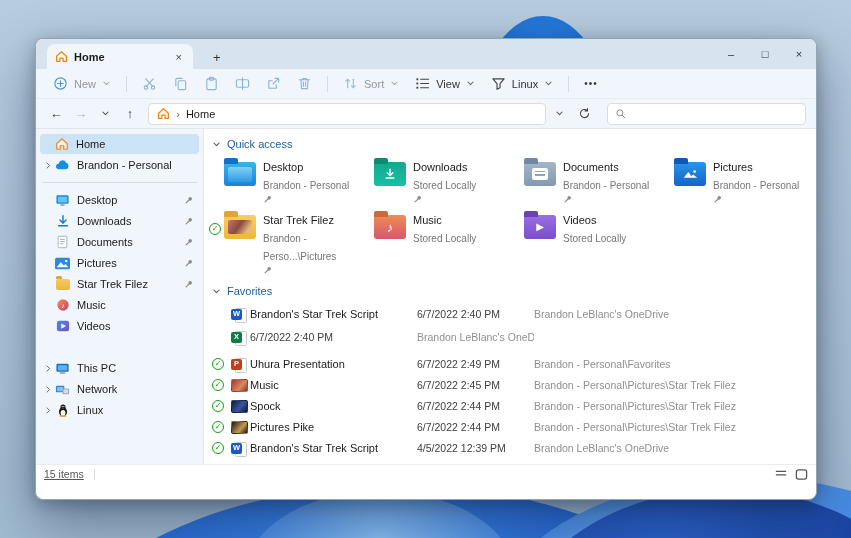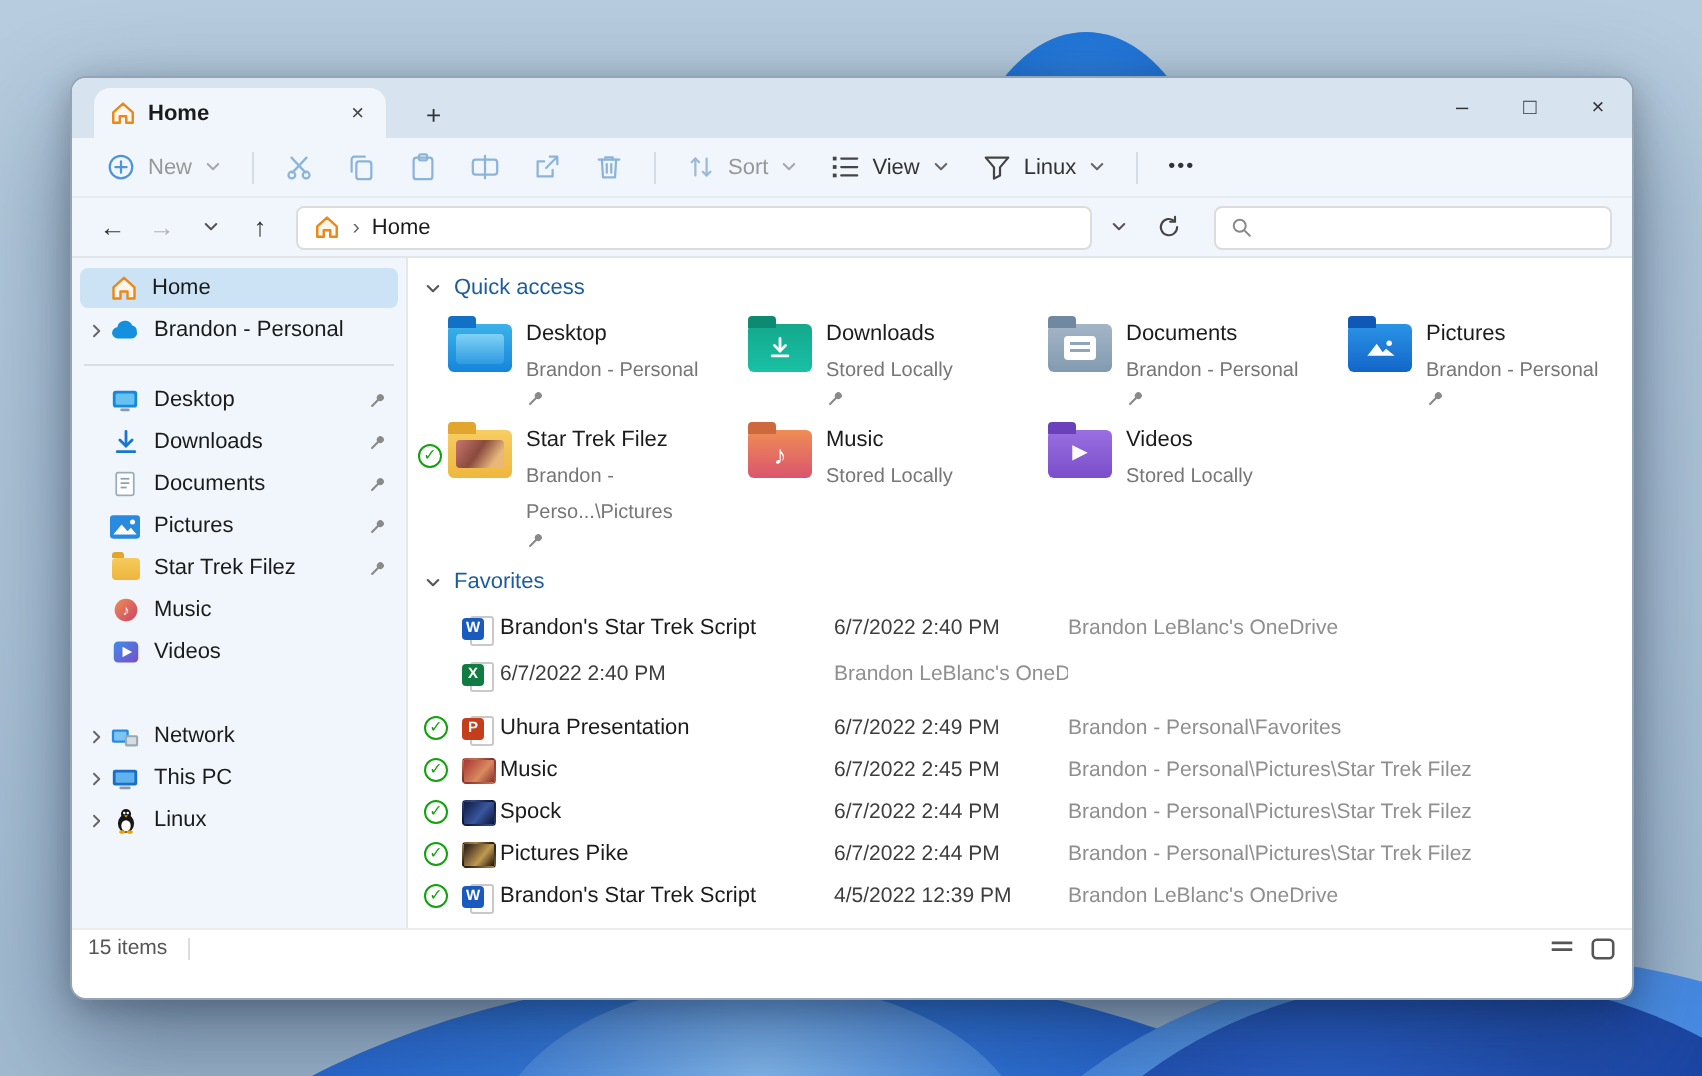--- a/index.html
+++ b/index.html
@@ -81,21 +81,21 @@
   .frow .fbadge { display:flex; justify-content:flex-start; }
   .fname { font-size:11px; color:#1b1b1b; white-space:nowrap; overflow:hidden; }
   .fdate { font-size:10.5px; color:#3d3d3d; white-space:nowrap; }
   .floc  { font-size:10.5px; color:#8f8f8f; white-space:nowrap; overflow:hidden; }
   .fav-rows { margin-bottom:6px; }
   .fav-rows .frow { height:22px; }
 
   
   .statusbar { height:19px; background:#fff; border-top:1px solid #ececec; display:flex; align-items:center;
     padding:0 8px; }
-  .status-text { font-size:10.5px; color:#555; }
+  .status-text { font-size:10.5px; color:#555;text-decoration:underline; }
   .status-div { width:1px; height:11px; background:#ddd; margin-left:10px; }
   .status-icons { margin-left:auto; display:flex; gap:8px; align-items:center; }
 
   
   .fold { width:32px; height:24px; border-radius:3px; position:relative; flex:0 0 auto; margin-top:6px;
     display:flex; align-items:center; justify-content:center; --tab:#999; }
   .fold::before { content:""; position:absolute; top:-4px; left:0; width:14px; height:6px;
     border-radius:2px 2px 0 0; background:var(--tab); }
   .fd-desktop  { background:linear-gradient(180deg,#3cb2ea,#1685da); --tab:#1271c4; }
   .fd-desktop::after { content:""; position:absolute; left:4px; top:5px; right:4px; bottom:4px;
@@ -501,42 +501,42 @@
           </div>
           <div class="sgap"></div>
           <div class="srow">
             <span class="schev">
               <svg width="9" height="9" viewBox="0 0 12 12">
                 <polyline points="4,2.5 7.5,6 4,9.5" fill="none" stroke="#666" stroke-width="1.3" stroke-linecap="round" stroke-linejoin="round"></polyline>
               </svg>
             </span>
             <span class="si">
               <svg width="15" height="15" viewBox="0 0 16 16">
+                <rect x="1.5" y="3" width="13" height="8.5" rx="1.2" fill="#1a6fc4"></rect>
+                <rect x="3" y="4.5" width="10" height="5.5" rx=".6" fill="#5fb2ee"></rect>
+                <rect x="5" y="12" width="6" height="1.5" rx=".7" fill="#8a9aa8"></rect>
+              </svg>
+            </span>
+            <span class="slabel">This PC</span>
+          </div>
+          <div class="srow">
+            <span class="schev">
+              <svg width="9" height="9" viewBox="0 0 12 12">
+                <polyline points="4,2.5 7.5,6 4,9.5" fill="none" stroke="#666" stroke-width="1.3" stroke-linecap="round" stroke-linejoin="round"></polyline>
+              </svg>
+            </span>
+            <span class="si">
+              <svg width="15" height="15" viewBox="0 0 16 16">
                 <rect x="1" y="4" width="9" height="7" rx="1" fill="#2a8ae0"></rect>
                 <rect x="2.2" y="5.2" width="6.6" height="4.6" rx=".5" fill="#7cc4f2"></rect>
                 <rect x="8" y="7" width="7" height="6" rx="1" fill="#9aa8b4"></rect>
                 <rect x="9.1" y="8.1" width="4.8" height="3.8" rx=".5" fill="#d6dde2"></rect>
               </svg>
             </span>
             <span class="slabel">Network</span>
-          </div>
-          <div class="srow">
-            <span class="schev">
-              <svg width="9" height="9" viewBox="0 0 12 12">
-                <polyline points="4,2.5 7.5,6 4,9.5" fill="none" stroke="#666" stroke-width="1.3" stroke-linecap="round" stroke-linejoin="round"></polyline>
-              </svg>
-            </span>
-            <span class="si">
-              <svg width="15" height="15" viewBox="0 0 16 16">
-                <rect x="1.5" y="3" width="13" height="8.5" rx="1.2" fill="#1a6fc4"></rect>
-                <rect x="3" y="4.5" width="10" height="5.5" rx=".6" fill="#5fb2ee"></rect>
-                <rect x="5" y="12" width="6" height="1.5" rx=".7" fill="#8a9aa8"></rect>
-              </svg>
-            </span>
-            <span class="slabel">This PC</span>
           </div>
           <div class="srow">
             <span class="schev">
               <svg width="9" height="9" viewBox="0 0 12 12">
                 <polyline points="4,2.5 7.5,6 4,9.5" fill="none" stroke="#666" stroke-width="1.3" stroke-linecap="round" stroke-linejoin="round"></polyline>
               </svg>
             </span>
             <span class="si">
               <svg width="14" height="14" viewBox="0 0 16 16">
                 <ellipse cx="8" cy="10" rx="4.6" ry="5.3" fill="#161616"></ellipse>

